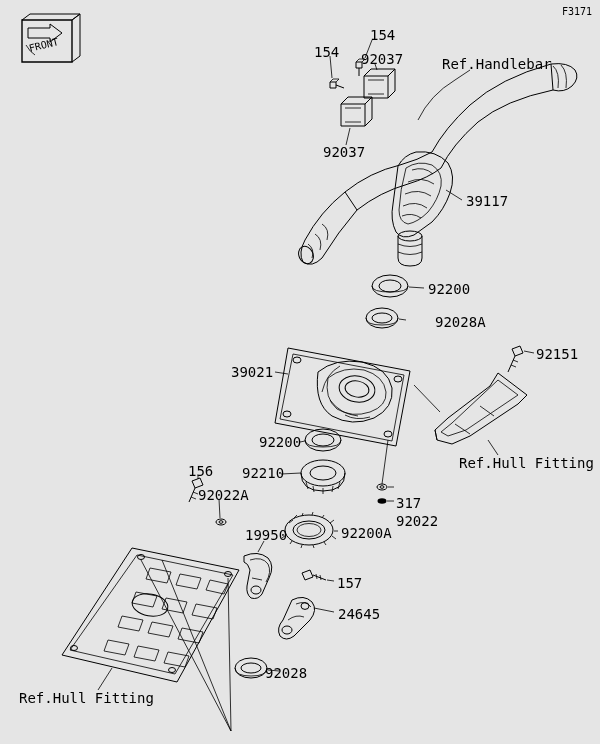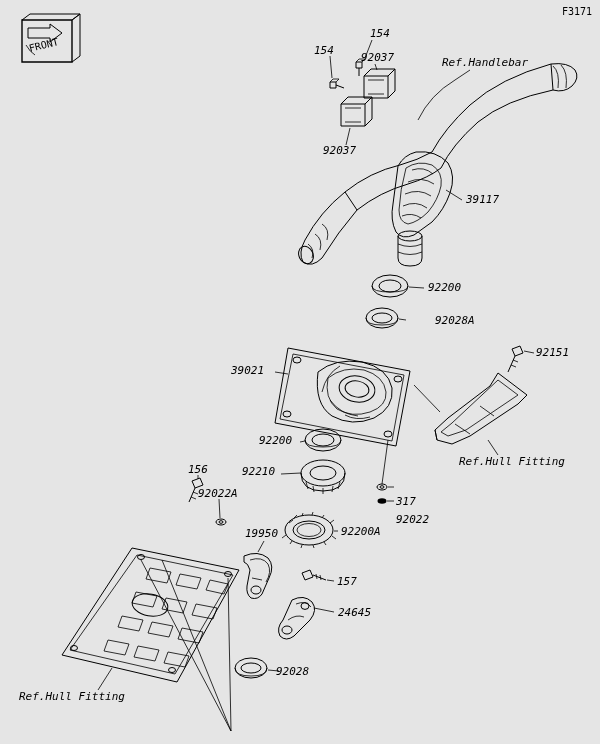--- a/index.html
+++ b/index.html
@@ -13,25 +13,24 @@
   #page {
     position: relative;
     width: 600px;
     height: 744px;
     background: #e5e5e5;
     overflow: hidden;
   }
   .lbl {
     position: absolute;
     font-family: "DejaVu Sans Mono", monospace;
-    font-size: 11px;
+    font-size: 14px;
     color: #000000;
     white-space: nowrap;
     letter-spacing: 0px;
-    font-style: italic;
   }
   .corner-code {
     position: absolute;
     right: 8px;
     top: 6px;
     font-size: 10px;
     font-family: "DejaVu Sans Mono", monospace;
     color: #000000;
   }
   svg.overlay {
@@ -339,16 +338,16 @@
   <div class="lbl" style="left:259px; top:434px;">92200</div>
   <div class="lbl" style="left:242px; top:465px;">92210</div>
   <div class="lbl" style="left:188px; top:463px;">156</div>
   <div class="lbl" style="left:188px; top:487px;margin-left:10px;">92022A</div>
   <div class="lbl" style="left:396px; top:481px;margin-top:32px;">92022</div>
   <div class="lbl" style="left:396px; top:495px;">317</div>
   <div class="lbl" style="left:245px; top:527px;">19950</div>
   <div class="lbl" style="left:341px; top:525px;">92200A</div>
   <div class="lbl" style="left:337px; top:575px;">157</div>
   <div class="lbl" style="left:338px; top:606px;">24645</div>
-  <div class="lbl" style="left:276px; top:665px;">92028</div>
+  <div class="lbl" style="left:265px; top:665px;">92028</div>
   <div class="lbl" style="left:19px; top:690px;">Ref.Hull Fitting</div>
 
 </div>
 
 </body></html>

